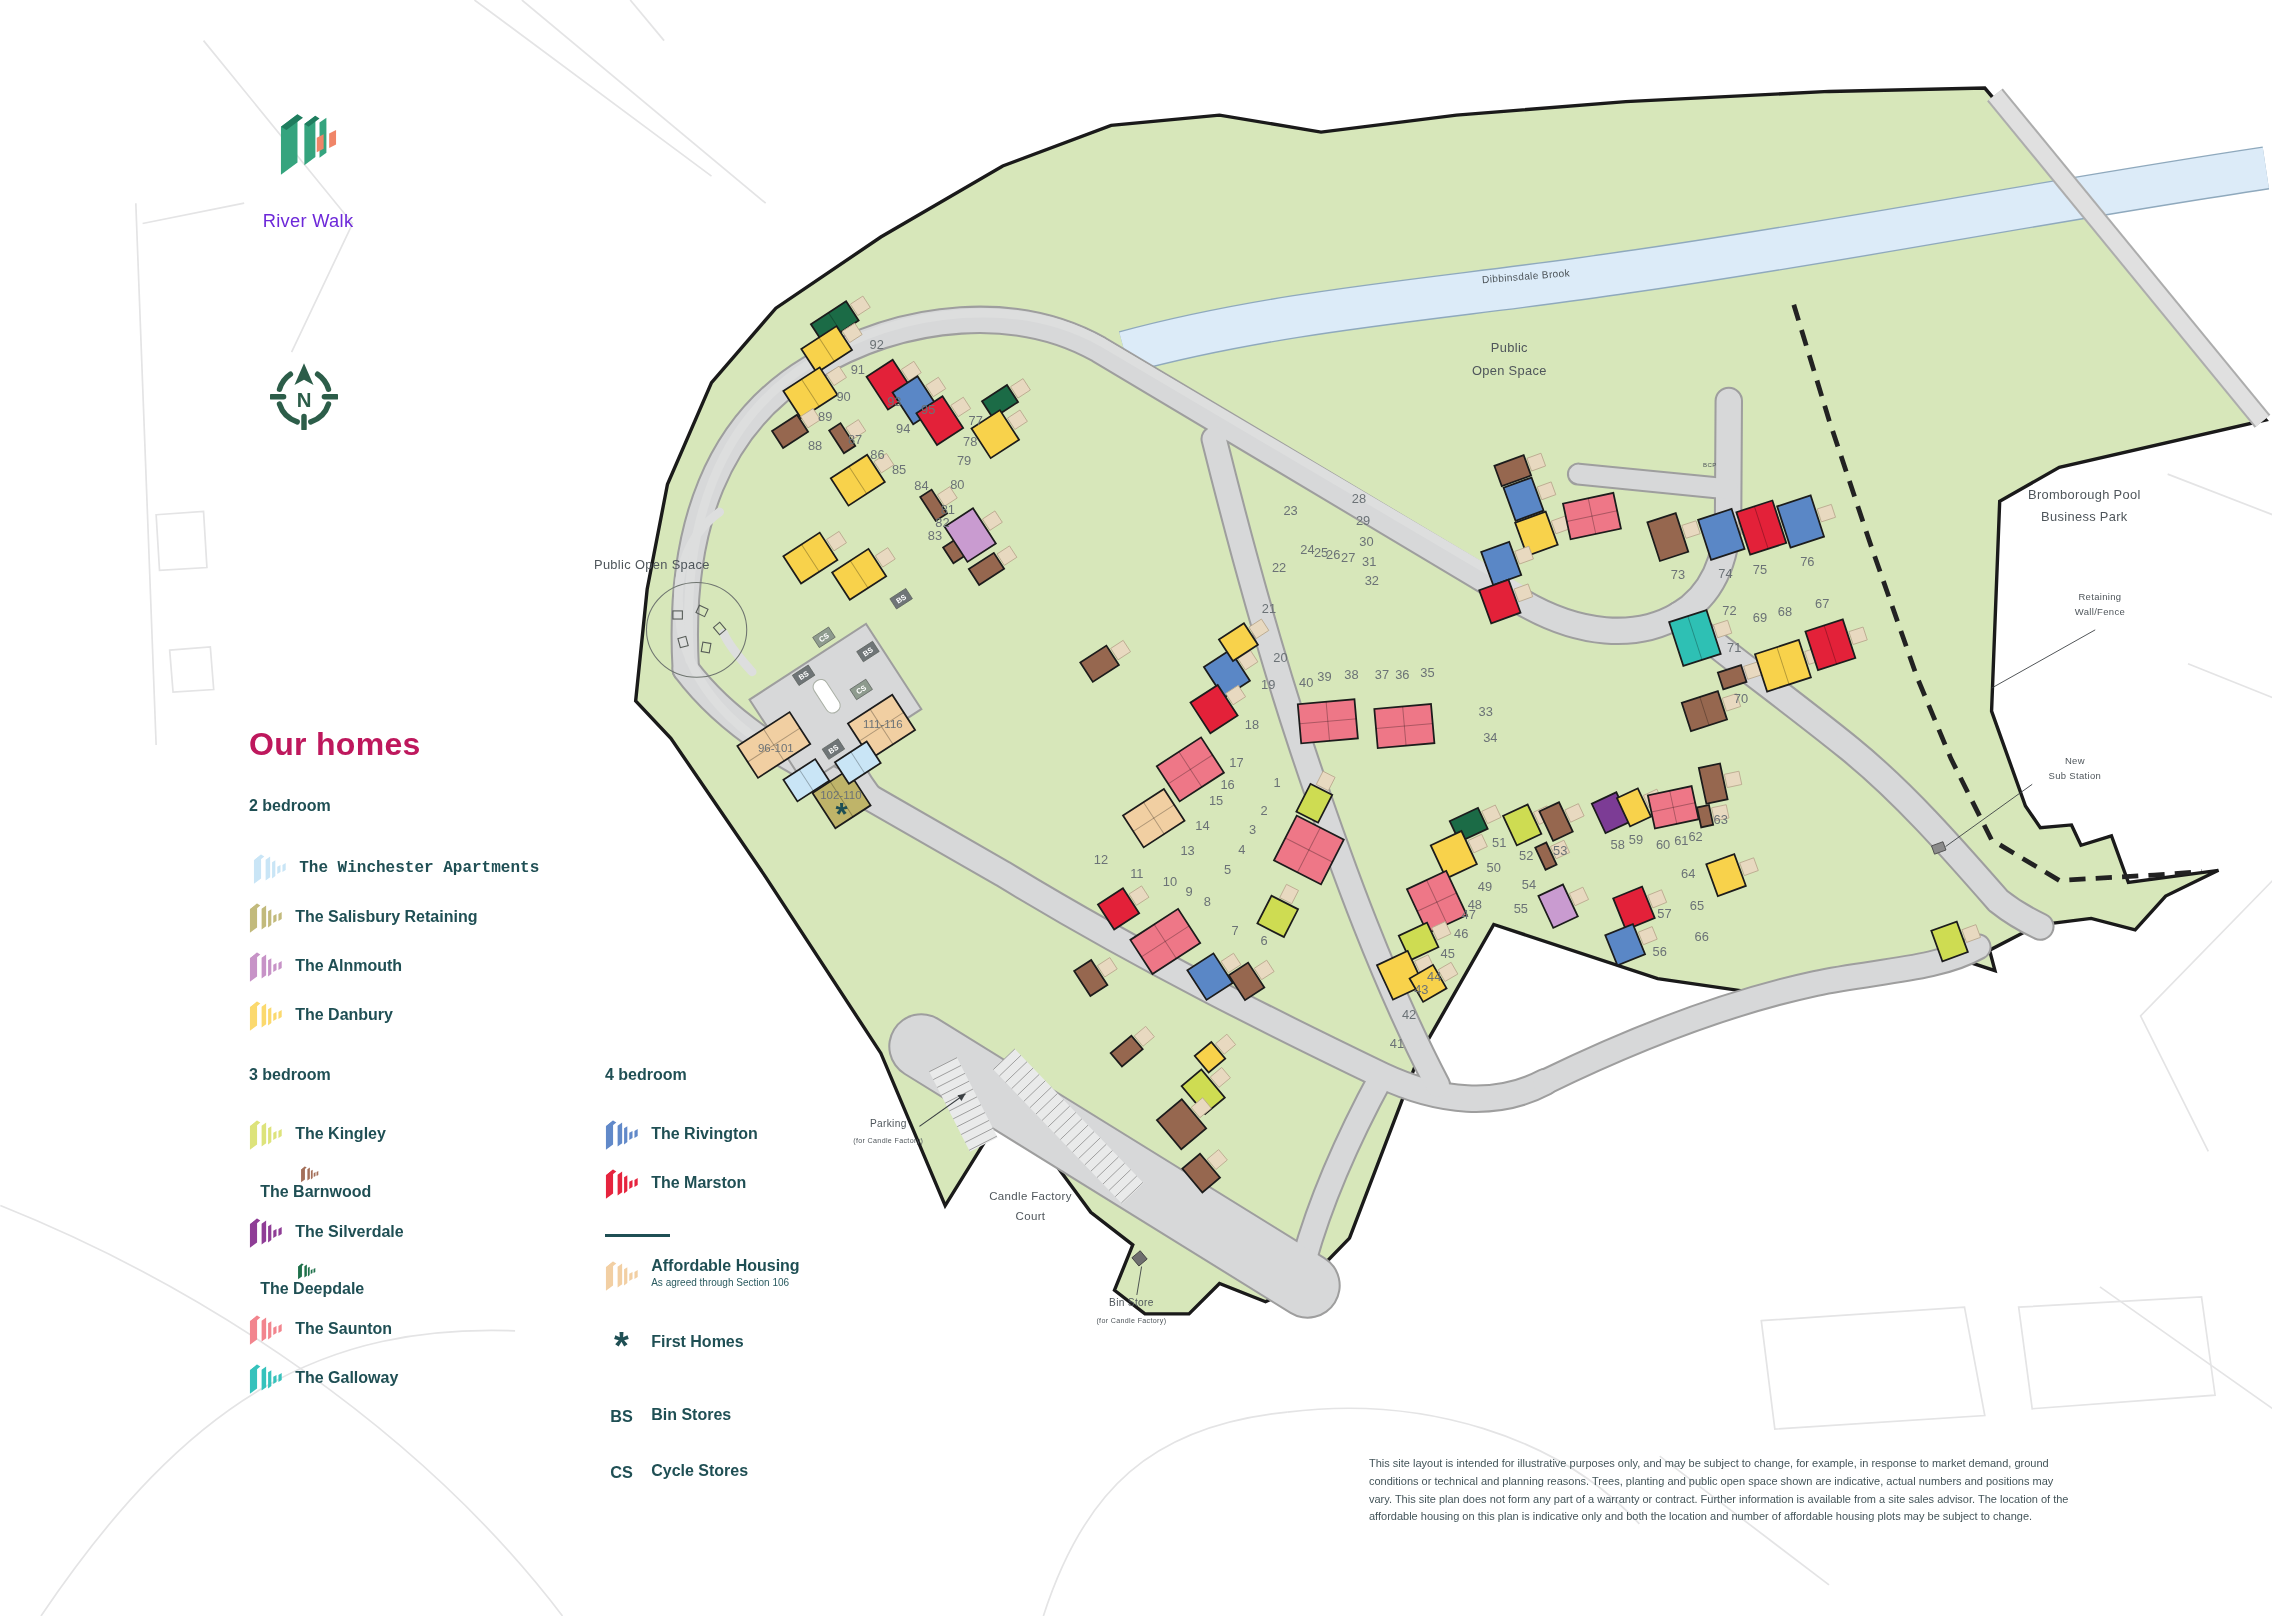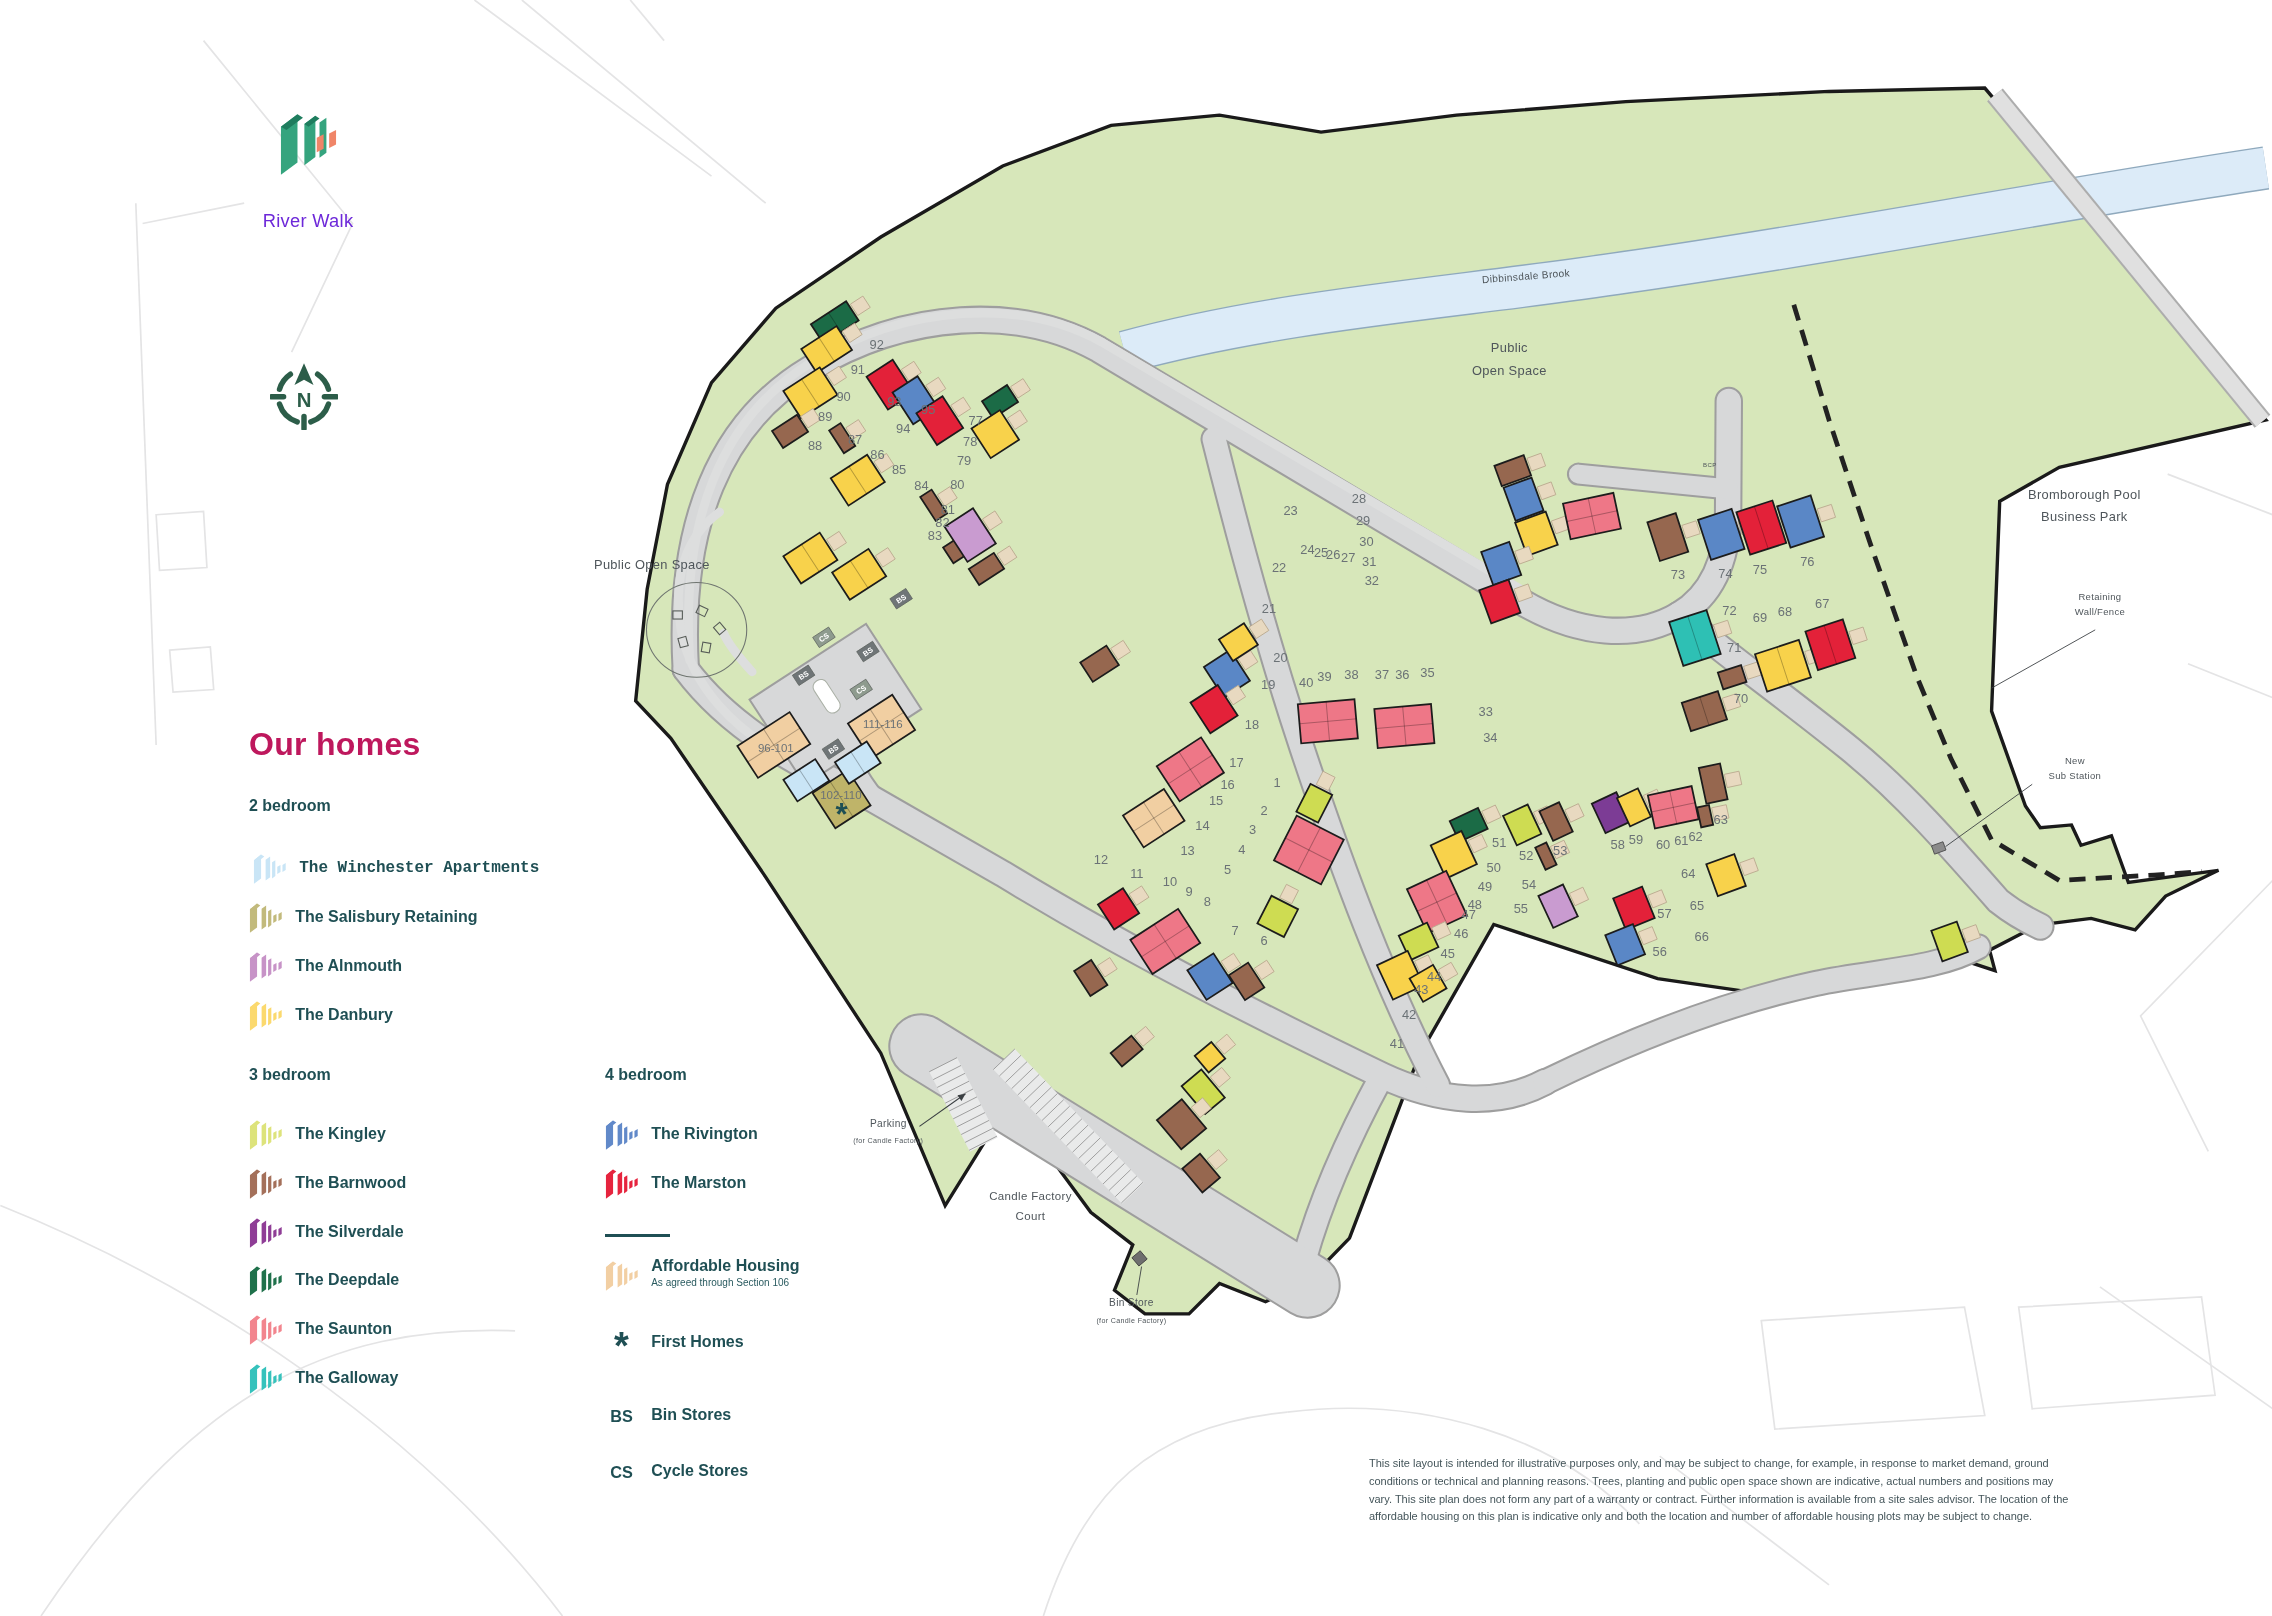--- a/index.html
+++ b/index.html
@@ -671,21 +671,21 @@
         <svg viewBox="0 0 54 54" width="35" height="35">
           <polygon points="3,16 14,7 14,44 3,52" fill="#DDE37B"></polygon>
           <polygon points="3,16 14,7 19,10 8,19" fill="#DDE37B"></polygon>
           <polygon points="21,15 28,10 28,42 21,47" fill="#DDE37B"></polygon>
           <polygon points="31,19 36,16 36,40 31,44" fill="#DDE37B"></polygon>
           <polygon points="39,26 44,23 44,34 39,37" fill="#DDE37B"></polygon>
           <polygon points="47,23 52,20 52,31 47,34" fill="#DDE37B"></polygon>
         </svg>
         <span class="leg-txt">The Kingley</span>
       </div>
-      <div class="leg-row" style="left: 248px; top: 1164px;">
+      <div class="leg-row" style="left: 248px; top: 1164px; flex-direction: column;">
         <svg viewBox="0 0 54 54" width="35" height="35">
           <polygon points="3,16 14,7 14,44 3,52" fill="#A4705A"></polygon>
           <polygon points="3,16 14,7 19,10 8,19" fill="#A4705A"></polygon>
           <polygon points="21,15 28,10 28,42 21,47" fill="#A4705A"></polygon>
           <polygon points="31,19 36,16 36,40 31,44" fill="#A4705A"></polygon>
           <polygon points="39,26 44,23 44,34 39,37" fill="#A4705A"></polygon>
           <polygon points="47,23 52,20 52,31 47,34" fill="#A4705A"></polygon>
         </svg>
         <span class="leg-txt">The Barnwood</span>
       </div>
@@ -693,21 +693,21 @@
         <svg viewBox="0 0 54 54" width="35" height="35">
           <polygon points="3,16 14,7 14,44 3,52" fill="#8F3D96"></polygon>
           <polygon points="3,16 14,7 19,10 8,19" fill="#8F3D96"></polygon>
           <polygon points="21,15 28,10 28,42 21,47" fill="#8F3D96"></polygon>
           <polygon points="31,19 36,16 36,40 31,44" fill="#8F3D96"></polygon>
           <polygon points="39,26 44,23 44,34 39,37" fill="#8F3D96"></polygon>
           <polygon points="47,23 52,20 52,31 47,34" fill="#8F3D96"></polygon>
         </svg>
         <span class="leg-txt">The Silverdale</span>
       </div>
-      <div class="leg-row" style="left: 248px; top: 1261px;">
+      <div class="leg-row" style="left: 248px; top: 1261px; flex-direction: column;">
         <svg viewBox="0 0 54 54" width="35" height="35">
           <polygon points="3,16 14,7 14,44 3,52" fill="#1F714B"></polygon>
           <polygon points="3,16 14,7 19,10 8,19" fill="#1F714B"></polygon>
           <polygon points="21,15 28,10 28,42 21,47" fill="#1F714B"></polygon>
           <polygon points="31,19 36,16 36,40 31,44" fill="#1F714B"></polygon>
           <polygon points="39,26 44,23 44,34 39,37" fill="#1F714B"></polygon>
           <polygon points="47,23 52,20 52,31 47,34" fill="#1F714B"></polygon>
         </svg>
         <span class="leg-txt">The Deepdale</span>
       </div>

